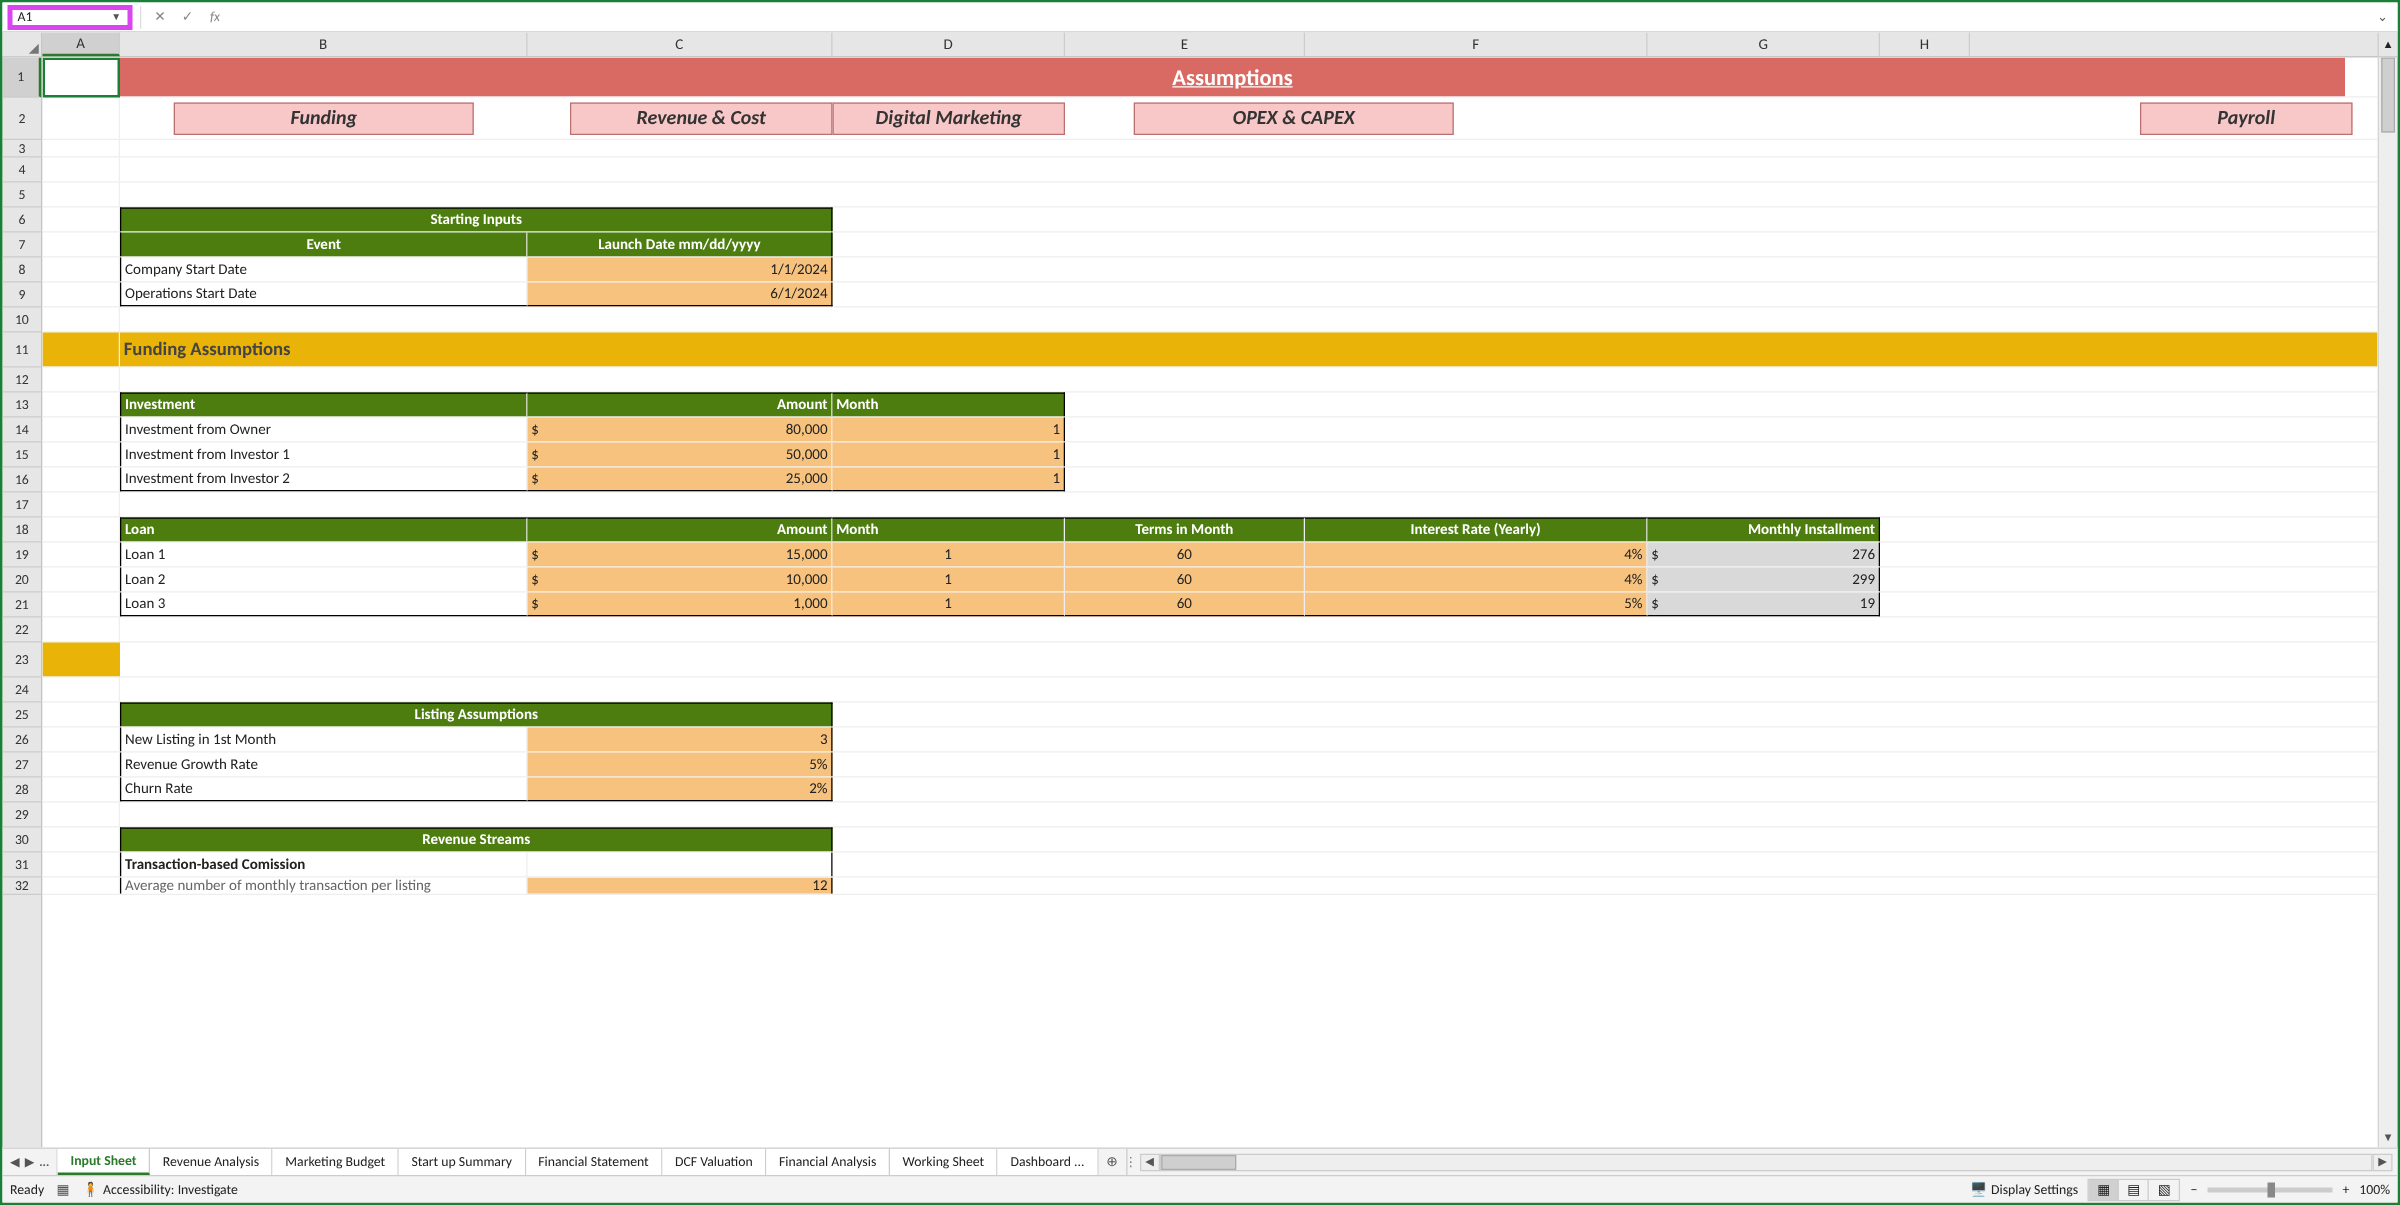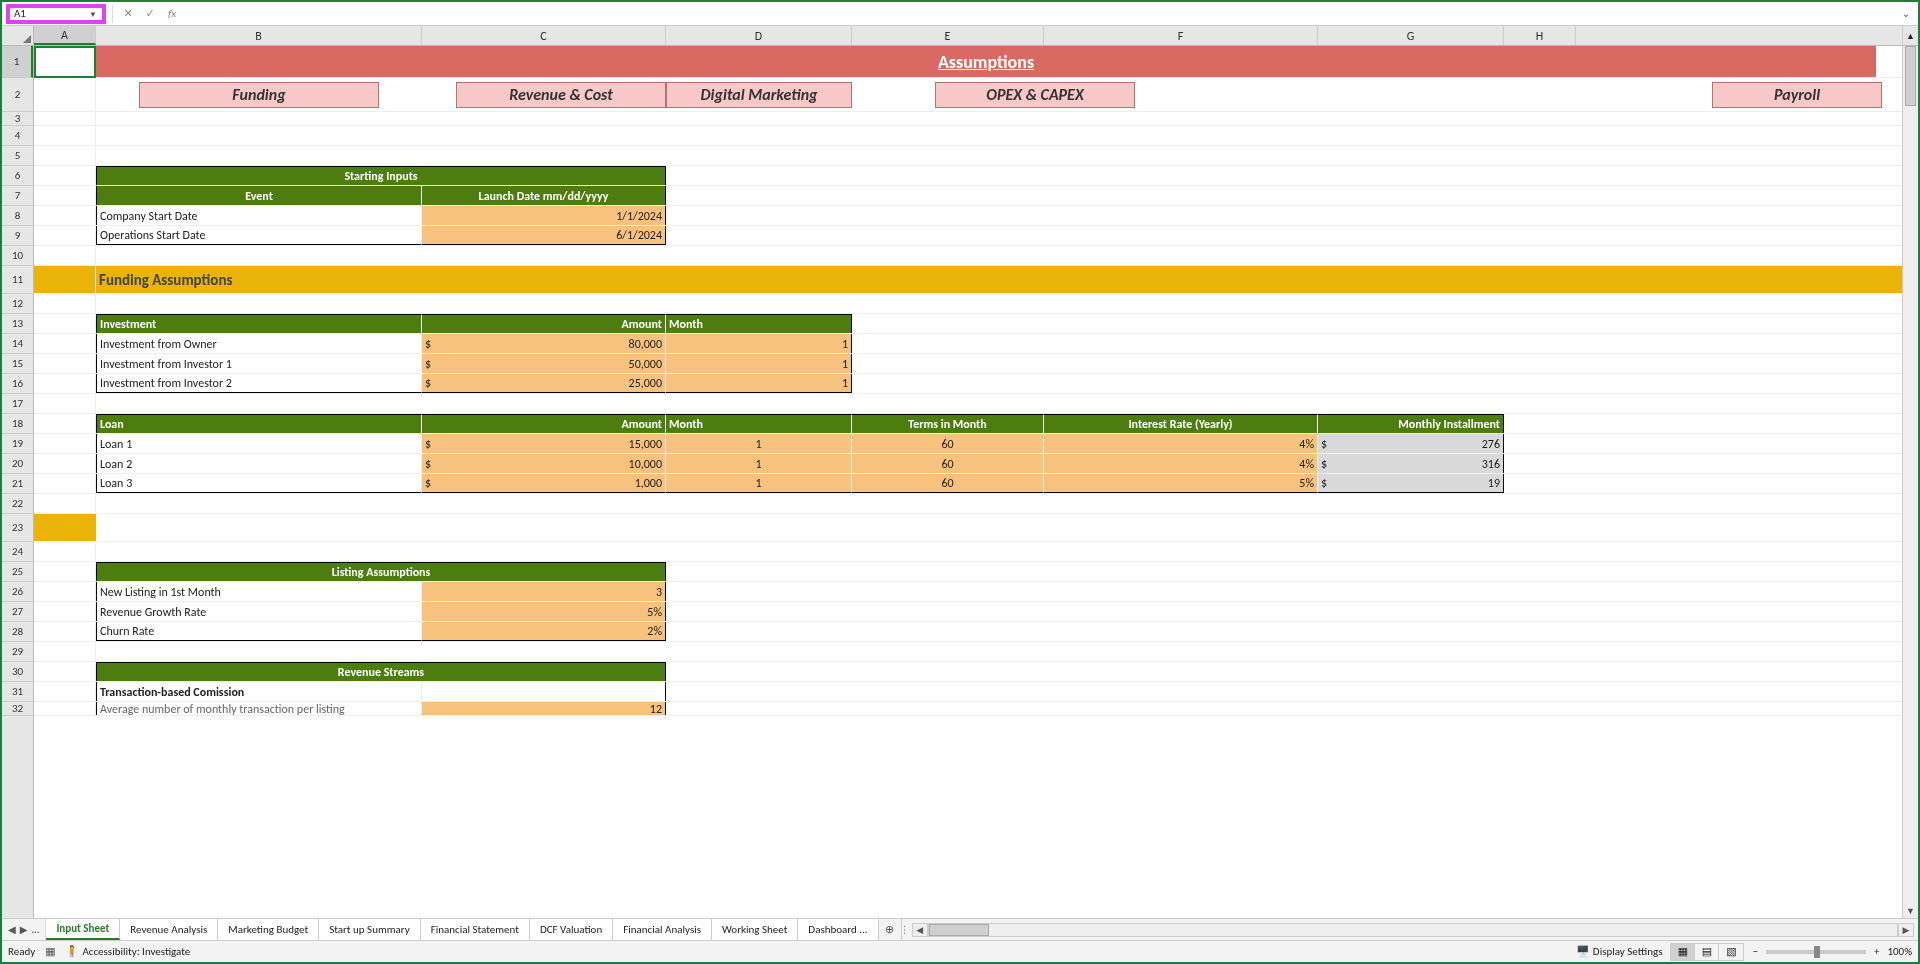--- a/index.html
+++ b/index.html
@@ -184,21 +184,21 @@
           <div style="width:var(--cB);display:flex;align-items:center;justify-content:center;">
               <div class="tab-pink" style="width:240px;height:26px;">Funding</div>
             </div>
           <div style="width:var(--cC);display:flex;align-items:center;justify-content:flex-end;">
               <div class="tab-pink" style="width:210px;height:26px;">Revenue &amp; Cost</div>
             </div>
           <div style="width:var(--cD);display:flex;align-items:center;justify-content:center;">
               <div class="tab-pink" style="width:200px;height:26px;">Digital Marketing</div>
             </div>
           <div style="width:calc(var(--cE) + var(--cF) - 100px);display:flex;align-items:center;justify-content:center;">
-              <div class="tab-pink" style="width:200px;height:26px;">OPEX &amp; CAPEX</div>
+              <div class="tab-pink" style="width:256px;height:26px;">OPEX &amp; CAPEX</div>
             </div>
           <div style="flex:1;display:flex;align-items:center;justify-content:flex-end;padding-right:20px;">
               <div class="tab-pink" style="width:170px;height:26px;">Payroll</div>
             </div>
         </div>
         <div class="row r3">
             <div class="c cA"></div>
           </div>
 
         <div class="row">
@@ -313,21 +313,21 @@
           <div class="c cB blk-left">Loan 2</div>
           <div class="c cC tan" style="justify-content:space-between">
               <span>$</span>
               <span>10,000</span>
             </div>
           <div class="c cD tan center">1</div>
           <div class="c cE tan center">60</div>
           <div class="c cF tan right">4%</div>
           <div class="c cG grey blk-right" style="justify-content:space-between">
               <span>$</span>
-              <span>316</span>
+              <span>299</span>
             </div>
         </div>
         <div class="row">
           <div class="c cA"></div>
           <div class="c cB blk-left blk-bot">Loan 3</div>
           <div class="c cC tan blk-bot" style="justify-content:space-between">
               <span>$</span>
               <span>1,000</span>
             </div>
           <div class="c cD tan center blk-bot">1</div>

